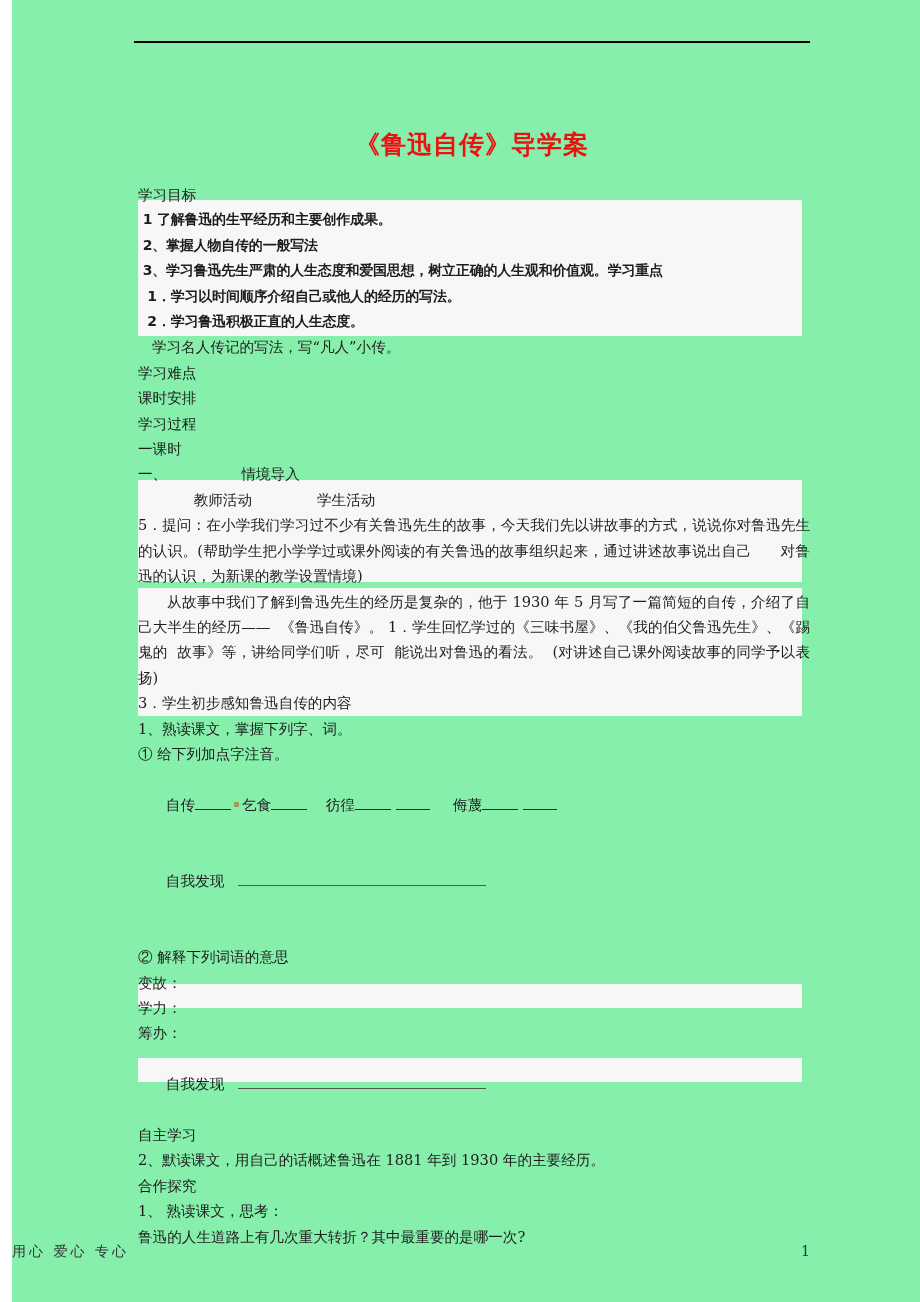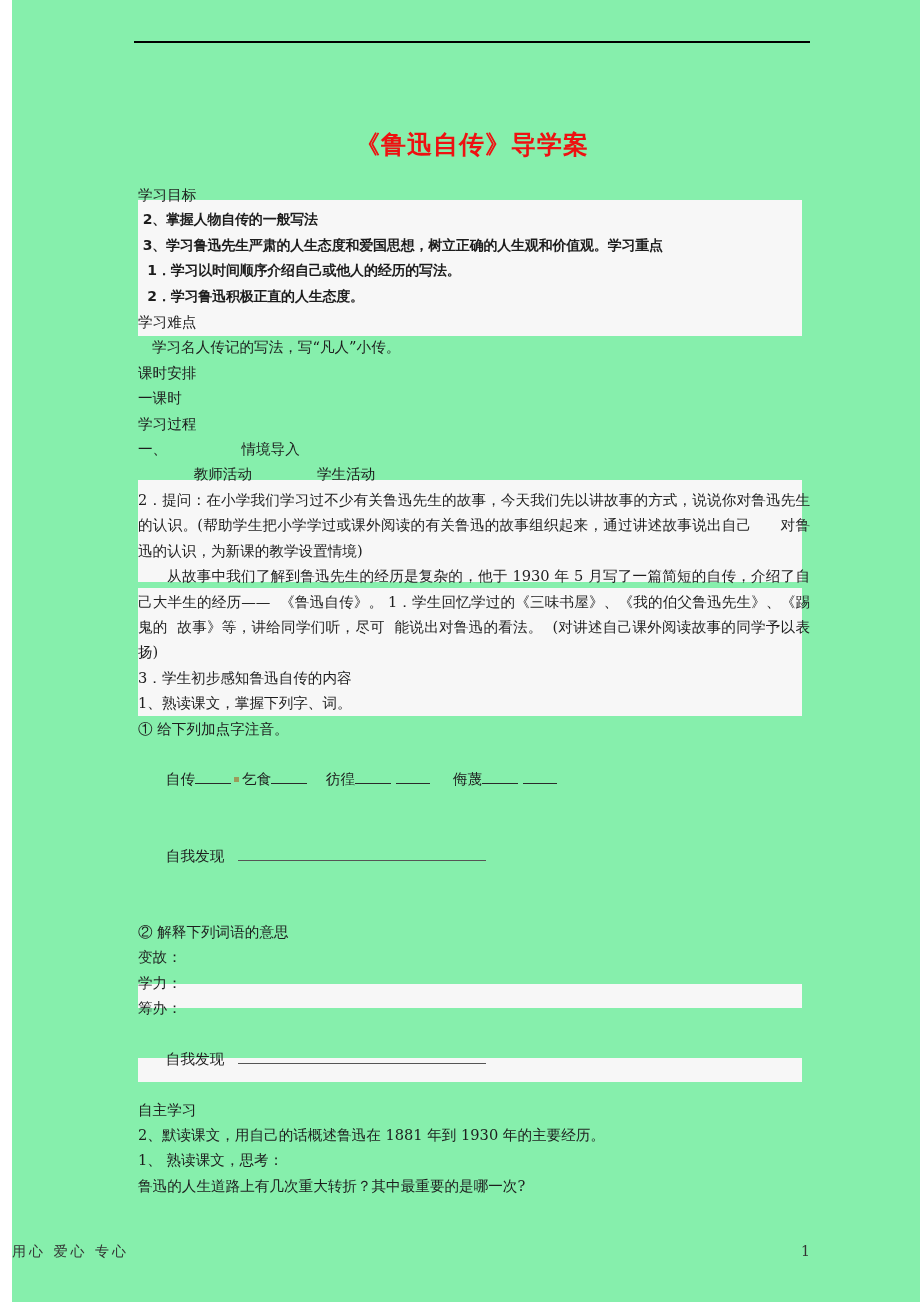--- a/index.html
+++ b/index.html
@@ -126,32 +126,33 @@
 
   <div class="shade" style="left:126px; top:200px; width:664px; height:136px;"></div>
   <div class="shade" style="left:126px; top:480px; width:664px; height:102px;"></div>
   <div class="shade" style="left:126px; top:588px; width:664px; height:128px;"></div>
   <div class="shade" style="left:126px; top:984px; width:664px; height:24px;"></div>
   <div class="shade" style="left:126px; top:1058px; width:664px; height:24px;"></div>
 
   <div class="content">
 
     <div class="ln">学习目标</div>
+    <div class="ln bold"> 1 了解鲁迅的生平经历和主要创作成果。</div>
     <div class="ln bold"> 2、掌握人物自传的一般写法</div>
     <div class="ln bold"> 3、学习鲁迅先生严肃的人生态度和爱国思想，树立正确的人生观和价值观。学习重点</div>
     <div class="ln bold">  1．学习以时间顺序介绍自己或他人的经历的写法。</div>
     <div class="ln bold">  2．学习鲁迅积极正直的人生态度。</div>
+    <div class="ln">   学习名人传记的写法，写“凡人”小传。</div>
     <div class="ln">学习难点</div>
-    <div class="ln">   学习名人传记的写法，写“凡人”小传。</div>
     <div class="ln">课时安排</div>
+    <div class="ln">学习过程</div>
     <div class="ln">一课时</div>
-    <div class="ln">学习过程</div>
     <div class="ln">一、                情境导入</div>
     <div class="ln">            教师活动              学生活动</div>
-    <div class="ln just">2．提问：在小学我们学习过不少有关鲁迅先生的故事，今天我们先以讲故事的方式，说说你对鲁迅先生的认识。(帮助学生把小学学过或课外阅读的有关鲁迅的故事组织起来，通过讲述故事说出自己      对鲁迅的认识，为新课的教学设置情境)</div>
+    <div class="ln just">5．提问：在小学我们学习过不少有关鲁迅先生的故事，今天我们先以讲故事的方式，说说你对鲁迅先生的认识。(帮助学生把小学学过或课外阅读的有关鲁迅的故事组织起来，通过讲述故事说出自己      对鲁迅的认识，为新课的教学设置情境)</div>
     <div class="ln just">      从故事中我们了解到鲁迅先生的经历是复杂的，他于 1930 年 5 月写了一篇简短的自传，介绍了自己大半生的经历——  《鲁迅自传》。 1．学生回忆学过的《三味书屋》、《我的伯父鲁迅先生》、《踢鬼的  故事》等，讲给同学们听，尽可  能说出对鲁迅的看法。  (对讲述自己课外阅读故事的同学予以表扬)</div>
     <div class="ln">3．学生初步感知鲁迅自传的内容</div>
     <div class="ln">1、熟读课文，掌握下列字、词。</div>
     <div class="ln">① 给下列加点字注音。</div>
 
     <div class="ln">
       <span>自传</span><span class="blank w-sm"></span><span class="dotmark"></span><span>乞食</span><span class="blank w-sm"></span>&nbsp;&nbsp;&nbsp;&nbsp;<span>彷徨</span><span class="blank w-sm"></span>&nbsp;<span class="blank w-xs"></span>&nbsp;&nbsp;&nbsp;&nbsp;&nbsp;<span>侮蔑</span><span class="blank w-sm"></span>&nbsp;<span class="blank w-xs"></span>
     </div>
 
     <div class="ln">
@@ -164,20 +165,21 @@
     <div class="ln">变故：</div>
     <div class="ln">学力：</div>
     <div class="ln">筹办：</div>
 
     <div class="ln">
       <span>自我发现</span>&nbsp;&nbsp;&nbsp;<span class="blank w-lg"></span>
     </div>
 
     <div class="ln">自主学习</div>
     <div class="ln">2、默读课文，用自己的话概述鲁迅在 1881 年到 1930 年的主要经历。</div>
+    <div class="ln">合作探究</div>
     <div class="ln">1、 熟读课文，思考：</div>
     <div class="ln">鲁迅的人生道路上有几次重大转折？其中最重要的是哪一次?</div>
 
   </div>
 
   <div class="footer">
     <div class="footer-center">用心  爱心  专心</div>
     <div class="footer-page">1</div>
   </div>
 

